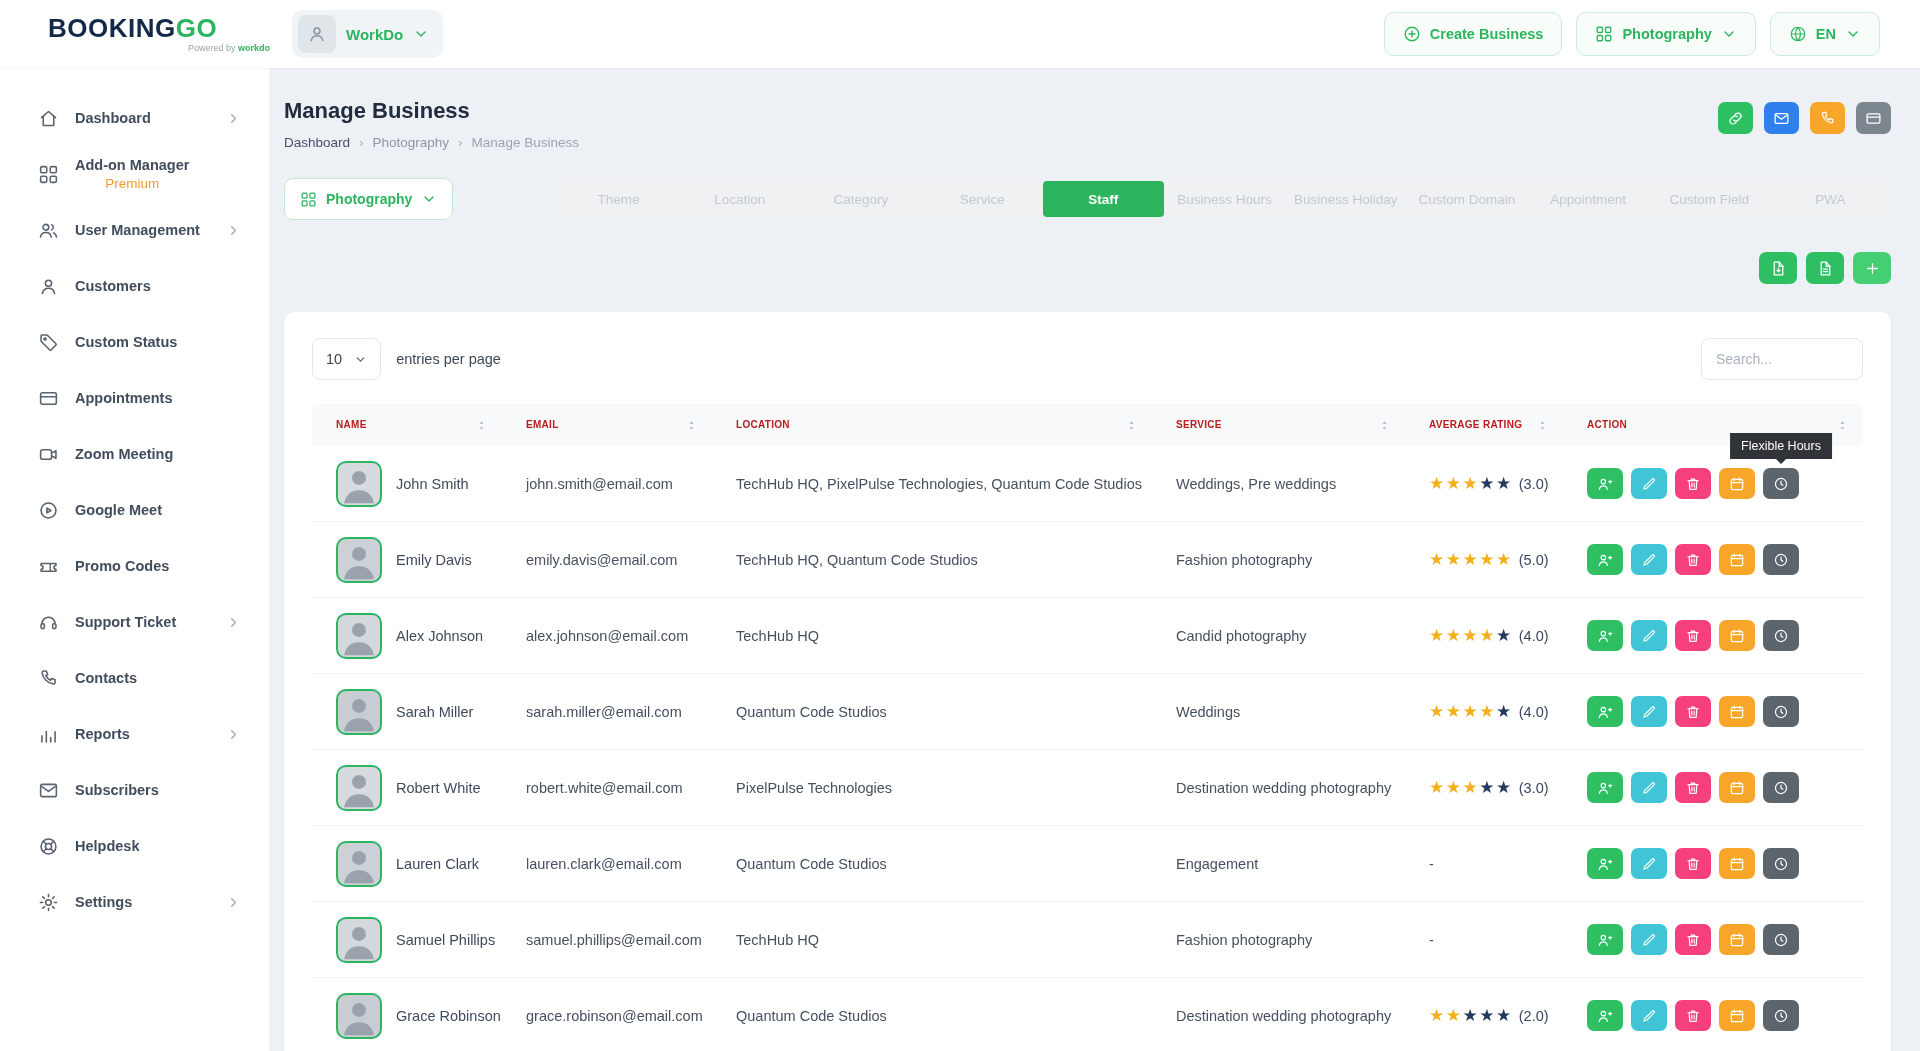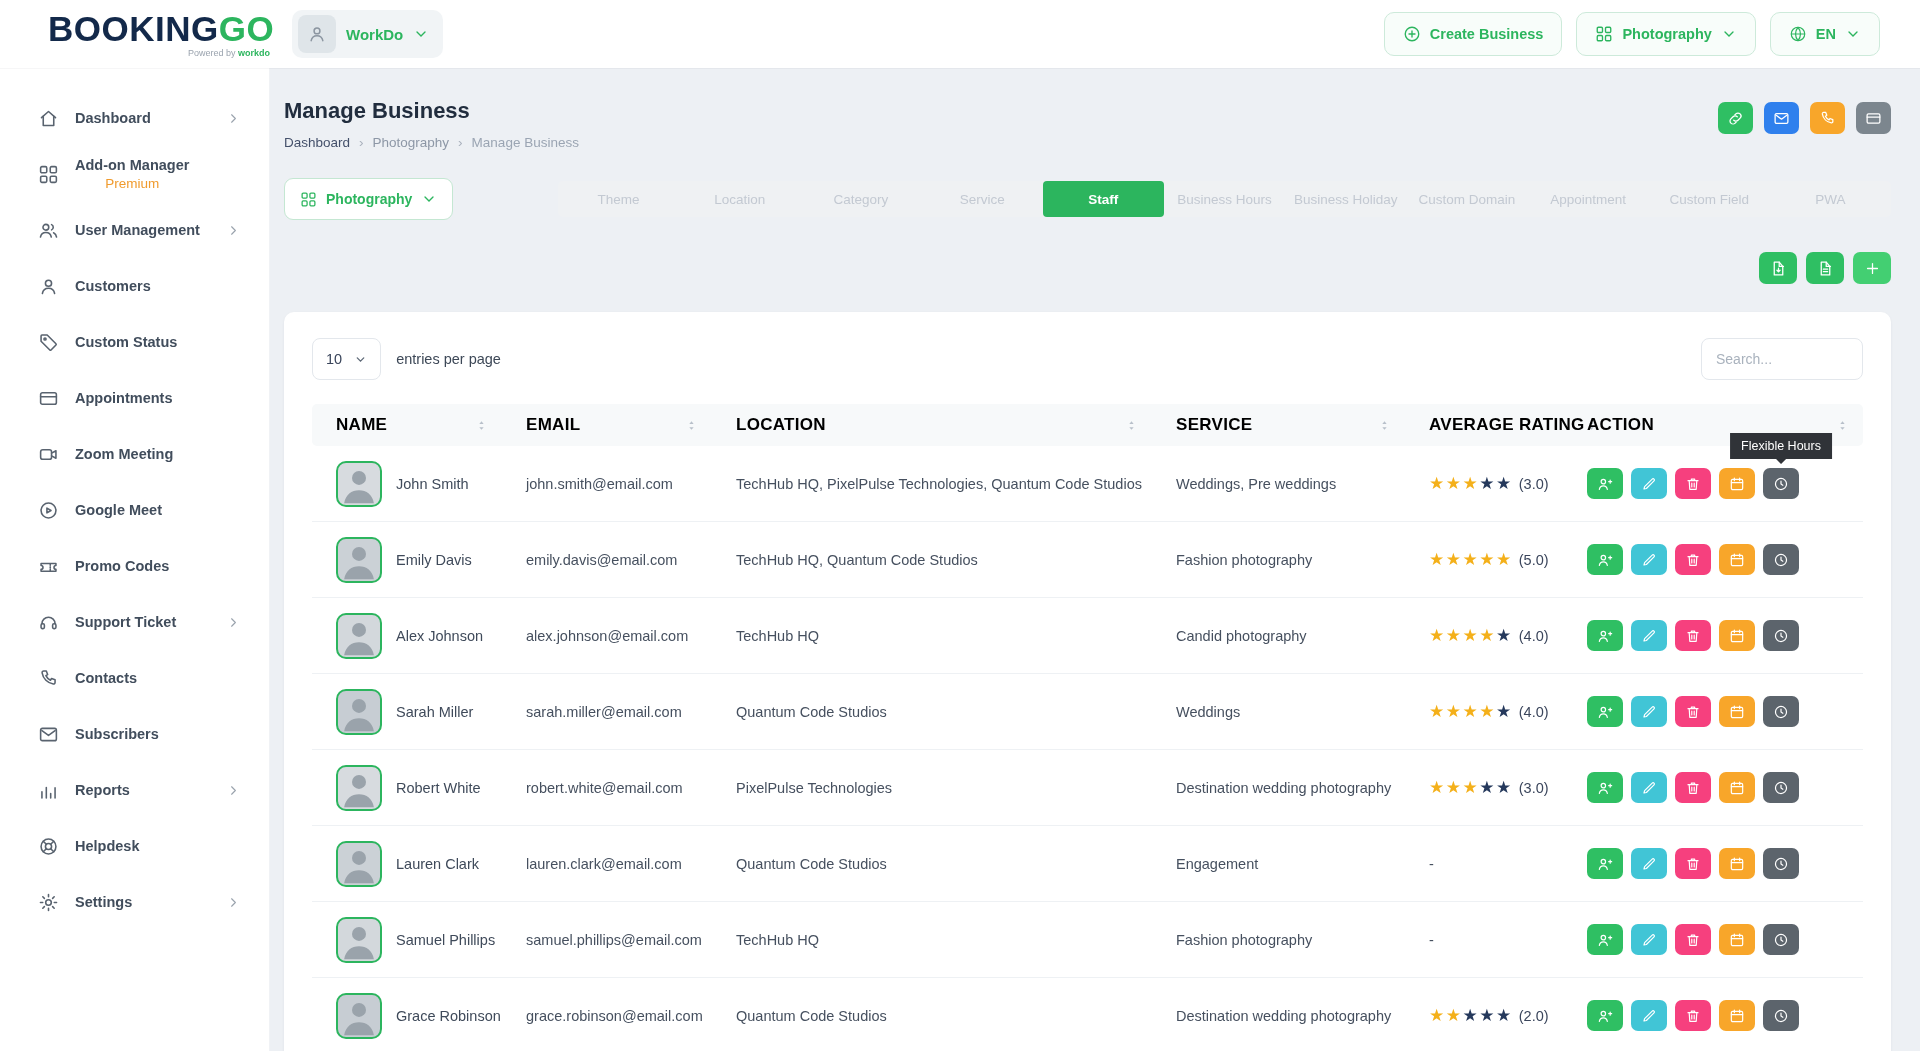--- a/index.html
+++ b/index.html
@@ -9,21 +9,21 @@
   }
   *{box-sizing:border-box;margin:0;padding:0}
   html,body{width:1920px;height:1051px;overflow:hidden;background:#edf0f4;
     font-family:"Liberation Sans",sans-serif;color:var(--txt)}
   svg{display:block}
 
   
   .topbar{position:absolute;top:0;left:0;width:1920px;height:68px;background:#fff;
     display:flex;align-items:center;padding:0 40px 0 48px;z-index:30;box-shadow:0 1px 0 rgba(20,30,40,.04)}
   .logo{width:222px;cursor:pointer}
-  .logo-line{font-size:35px;font-weight:bold;letter-spacing:.5px;line-height:1}
+  .logo-line{font-size:26px;font-weight:bold;letter-spacing:.5px;line-height:1}
   .logo-main{color:#13294a}.logo-go{color:var(--green)}
   .logo-sub{font-size:9px;color:#9aa3ae;text-align:right;margin-top:2px}
   .logo-sub b{color:var(--green)}
   .ws-chip{display:flex;align-items:center;gap:10px;background:#f1f4f6;border-radius:10px;
     padding:5px 14px 5px 6px;margin-left:22px;cursor:pointer}
   .ws-avatar{width:38px;height:38px;border-radius:8px;background:#dfe5e9;display:flex;
     align-items:center;justify-content:center;color:#8b95a0}
   .ws-avatar svg{width:20px;height:20px}
   .ws-name{color:var(--green);font-weight:bold;font-size:15px}
   .chev{width:16px;height:16px;color:var(--green)}
@@ -84,22 +84,22 @@
     height:42px;padding:12px 13px;font-size:14.5px;color:#39445a;cursor:pointer;background:#fff}
   .entries-select .chev{color:#5d6876;width:13px;height:13px}
   .entries-select .chev svg{width:13px;height:13px}
   .entries-label{margin-left:15px;font-size:14.5px;color:#3d4857}
   .search-input{margin-left:auto;width:162px;height:42px;border:1px solid var(--border);border-radius:8px;
     padding:0 14px;font-size:14px;color:#5a6574;outline:none;font-family:inherit;background:#fff}
   .search-input::placeholder{color:#a9b2bd}
 
   .thead,.trow{display:grid;grid-template-columns:190px 210px 440px 253px 158px 1fr;align-items:center}
   .thead{margin-top:24px;height:42px;background:#f7f9fa;border-radius:5px}
-  .th{display:flex;align-items:center;padding:0 14px 0 24px;font-size:17px;font-weight:bold;
-    color:#000000;letter-spacing:.3px;cursor:pointer;white-space:nowrap}
+  .th{display:flex;align-items:flex-start;padding:0 14px 0 24px;font-size:10px;font-weight:bold;
+    color:#b91c1c;letter-spacing:.3px;cursor:pointer;white-space:nowrap}
   .th .sort{margin-left:auto;color:#b8c0ca;width:13px;height:13px;display:flex}
   .th .sort svg{width:13px;height:13px}
   .trow{height:76px;border-bottom:1px solid #eef1f4}
   .td{font-size:14.5px;color:#46505f;padding-left:24px;white-space:nowrap}
   .td-name{display:flex;align-items:center;gap:14px}
   .avatar{width:46px;height:46px;border:2px solid var(--green);border-radius:10px;overflow:hidden;
     display:flex;align-items:flex-end;justify-content:center;flex:none}
   .avatar svg{width:42px;height:42px}
   .av0{background:#d7dbdf}.av1{background:#cbd1d6}.av2{background:#d3d8dc}.av3{background:#c7cdd3}
   .name{font-size:14.5px;color:#3f4a5a}
@@ -327,41 +327,41 @@
             <path d="M6.5 3.5h3l1.5 4-2 1.3a11.5 11.5 0 0 0 5.2 5.2l1.3-2 4 1.5v3a1.8 1.8 0 0 1-2 1.8A15.5 15.5 0 0 1 4.7 5.5a1.8 1.8 0 0 1 1.8-2z"></path>
           </svg>
         </span>
         <span class="side-txt">
           <span class="side-label">Contacts</span>
         </span>
       </div>
       <div class="side-item">
         <span class="side-icon">
           <svg viewBox="0 0 24 24" fill="none" stroke="currentColor" stroke-width="1.8" stroke-linecap="round" stroke-linejoin="round">
+            <path d="M4.5 20.5v-7M9.5 20.5v-12M14.5 20.5v-5M19.5 20.5V9"></path>
+          </svg>
+        </span>
+        <span class="side-txt">
+          <span class="side-label">Reports</span>
+        </span>
+        <span class="side-chev">
+          <svg viewBox="0 0 24 24" fill="none" stroke="currentColor" stroke-width="1.8" stroke-linecap="round" stroke-linejoin="round">
+            <path d="m9 6 6 6-6 6"></path>
+          </svg>
+        </span>
+      </div>
+      <div class="side-item">
+        <span class="side-icon">
+          <svg viewBox="0 0 24 24" fill="none" stroke="currentColor" stroke-width="1.8" stroke-linecap="round" stroke-linejoin="round">
             <rect x="3" y="5" width="18" height="14" rx="2"></rect>
             <path d="m4.5 7.5 7.5 5.5 7.5-5.5"></path>
           </svg>
         </span>
         <span class="side-txt">
           <span class="side-label">Subscribers</span>
-        </span>
-      </div>
-      <div class="side-item">
-        <span class="side-icon">
-          <svg viewBox="0 0 24 24" fill="none" stroke="currentColor" stroke-width="1.8" stroke-linecap="round" stroke-linejoin="round">
-            <path d="M4.5 20.5v-7M9.5 20.5v-12M14.5 20.5v-5M19.5 20.5V9"></path>
-          </svg>
-        </span>
-        <span class="side-txt">
-          <span class="side-label">Reports</span>
-        </span>
-        <span class="side-chev">
-          <svg viewBox="0 0 24 24" fill="none" stroke="currentColor" stroke-width="1.8" stroke-linecap="round" stroke-linejoin="round">
-            <path d="m9 6 6 6-6 6"></path>
-          </svg>
         </span>
       </div>
       <div class="side-item">
         <span class="side-icon">
           <svg viewBox="0 0 24 24" fill="none" stroke="currentColor" stroke-width="1.8" stroke-linecap="round" stroke-linejoin="round">
             <circle cx="12" cy="12" r="8.5"></circle>
             <circle cx="12" cy="12" r="3.5"></circle>
             <path d="M6 6l3.5 3.5M18 6l-3.5 3.5M18 18l-3.5-3.5M6 18l3.5-3.5"></path>
           </svg>
         </span>

